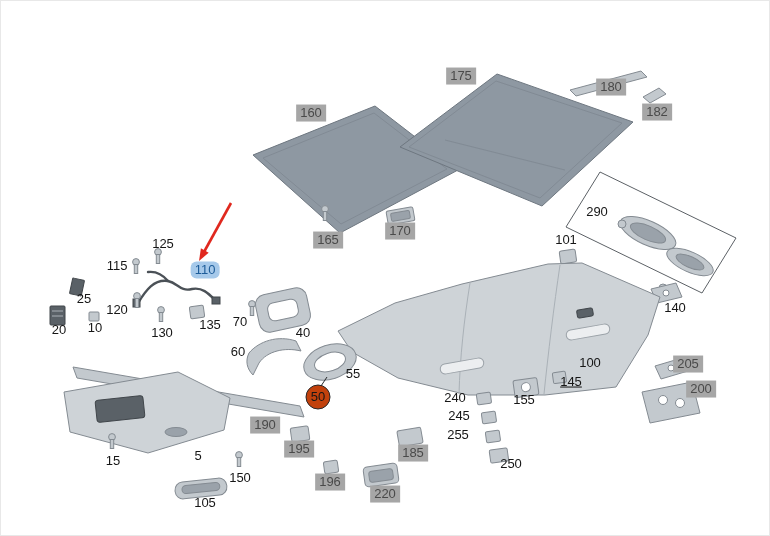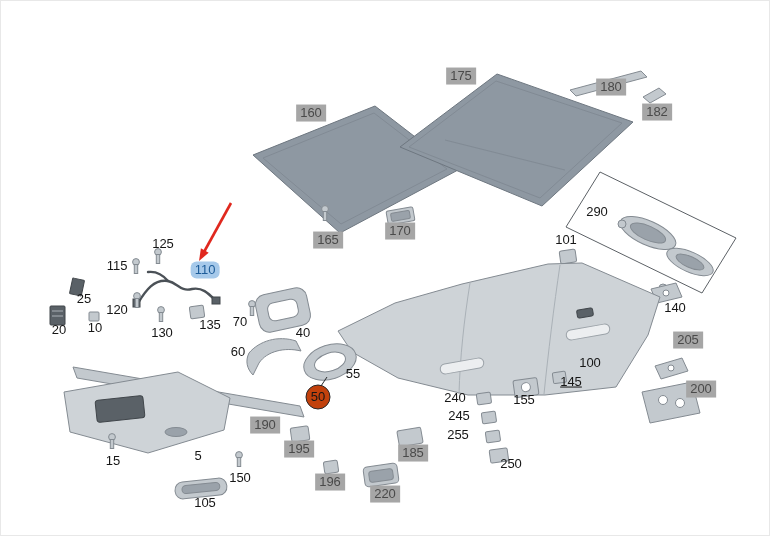--- a/index.html
+++ b/index.html
@@ -296,21 +296,21 @@
       <div class="label label--plain" style="left: 210px; top: 325px;">135</div>
       <div class="label label--plain" style="left: 240px; top: 322px;">70</div>
       <div class="label label--plain" style="left: 303px; top: 294px; margin-top: 39px;">40</div>
       <div class="label label--plain" style="left: 238px; top: 352px;">60</div>
       <div class="label label--plain" style="left: 353px; top: 374px;">55</div>
       <div class="label label--circled" style="left: 318px; top: 397px;">50</div>
       <div class="label label--plain" style="left: 675px; top: 308px;">140</div>
       <div class="label label--plain" style="left: 590px; top: 363px;">100</div>
       <div class="label label--plain" style="left: 571px; top: 382px; text-decoration: underline;">145</div>
       <div class="label label--plain" style="left: 524px; top: 400px;">155</div>
-      <div class="label label--gray" style="left: 688px; top: 340px;">205</div>
+      <div class="label label--gray" style="left: 688px; top: 364px;">205</div>
       <div class="label label--gray" style="left: 701px; top: 389px;">200</div>
       <div class="label label--plain" style="left: 455px; top: 398px;">240</div>
       <div class="label label--plain" style="left: 459px; top: 416px;">245</div>
       <div class="label label--plain" style="left: 458px; top: 435px;">255</div>
       <div class="label label--plain" style="left: 483px; top: 464px; margin-left: 28px;">250</div>
       <div class="label label--gray" style="left: 413px; top: 453px;">185</div>
       <div class="label label--plain" style="left: 113px; top: 461px;">15</div>
       <div class="label label--plain" style="left: 198px; top: 456px;">5</div>
       <div class="label label--gray" style="left: 265px; top: 425px;">190</div>
       <div class="label label--gray" style="left: 299px; top: 449px;">195</div>

